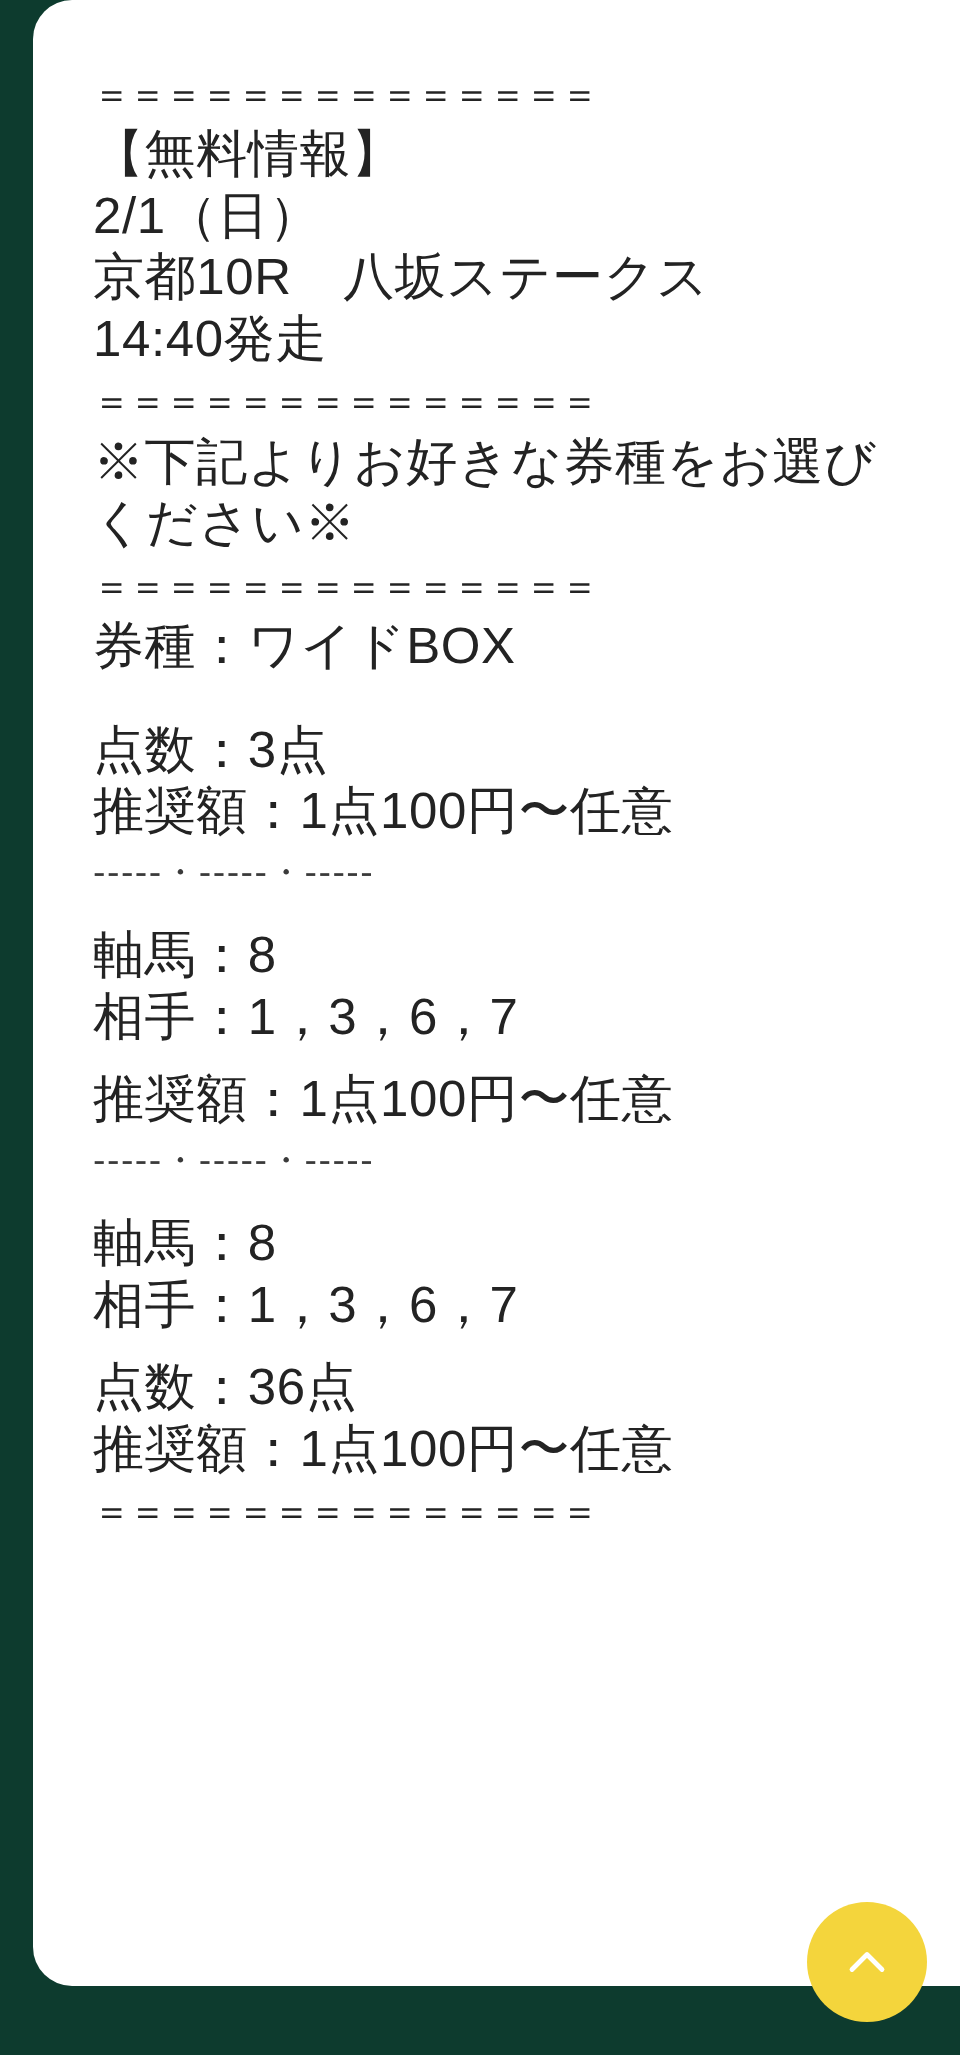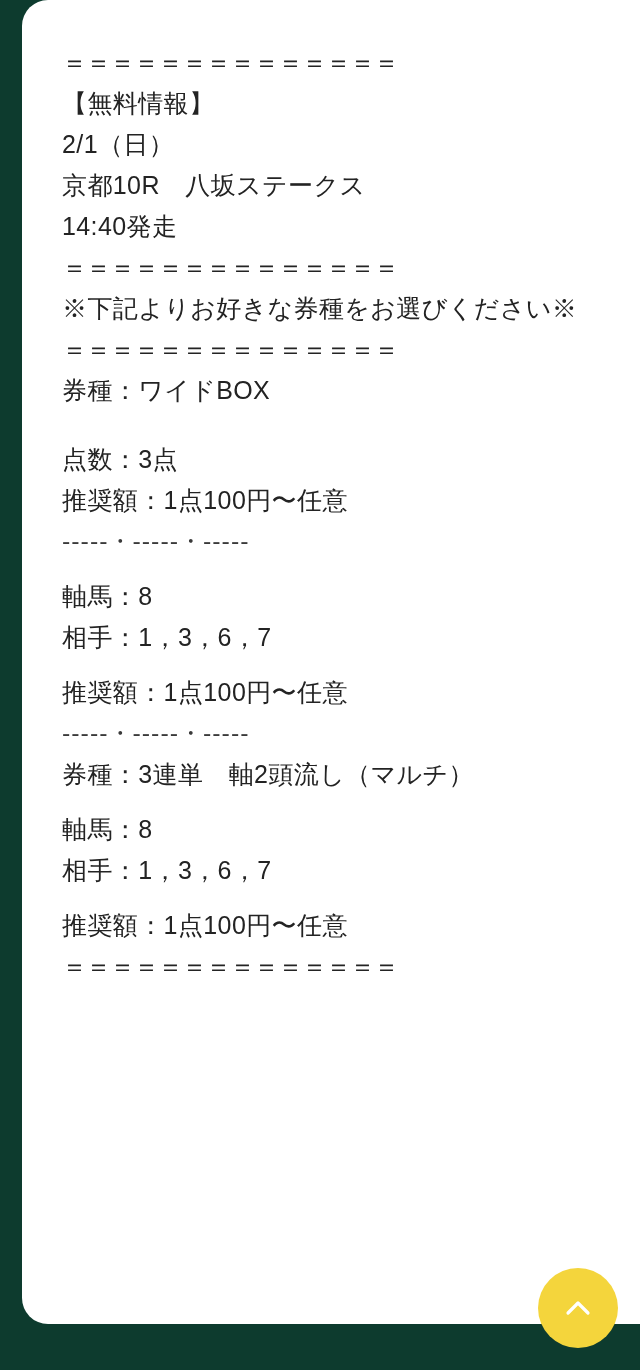--- a/index.html
+++ b/index.html
@@ -28,21 +28,21 @@
     border-top-left-radius: 26px;
     border-bottom-left-radius: 26px;
   }
   .content {
     position: absolute;
     left: 40px;
     top: 42px;
     width: 540px;
   }
   .line {
-    font-size: 25px;
+    font-size: 34px;
     line-height: 41px;
     color: #232323;
     letter-spacing: 0.4px;
     white-space: pre-wrap;
     word-break: break-word;
   }
   .rule {
     font-size: 25px;
     line-height: 41px;
     color: #232323;
@@ -96,25 +96,25 @@
         <div class="gap-s"></div>
         <div class="line">点数：3点</div>
         <div class="line">推奨額：1点100円〜任意</div>
         <div class="dashes">-----・-----・-----</div>
         <div class="gap-s"></div>
         <div class="line">軸馬：8</div>
         <div class="line">相手：1，3，6，7</div>
         <div class="gap-s"></div>
         <div class="line">推奨額：1点100円〜任意</div>
         <div class="dashes">-----・-----・-----</div>
-        <div class="line">券種：3連単　軸2頭流し（マルチ）</div>
         <div class="gap-s"></div>
         <div class="line">軸馬：8</div>
         <div class="line">相手：1，3，6，7</div>
         <div class="gap-s"></div>
+        <div class="line">点数：36点</div>
         <div class="line">推奨額：1点100円〜任意</div>
         <div class="rule">＝＝＝＝＝＝＝＝＝＝＝＝＝＝</div>
       </div>
   </div>
 
   <button class="fab">
     <span>
       <svg width="40" height="40" viewBox="0 0 40 40" aria-hidden="true">
         <path d="M10 25 L20 15 L30 25" fill="none" stroke="#ffffff" stroke-width="3.2" stroke-linecap="round" stroke-linejoin="round"></path>
       </svg>

